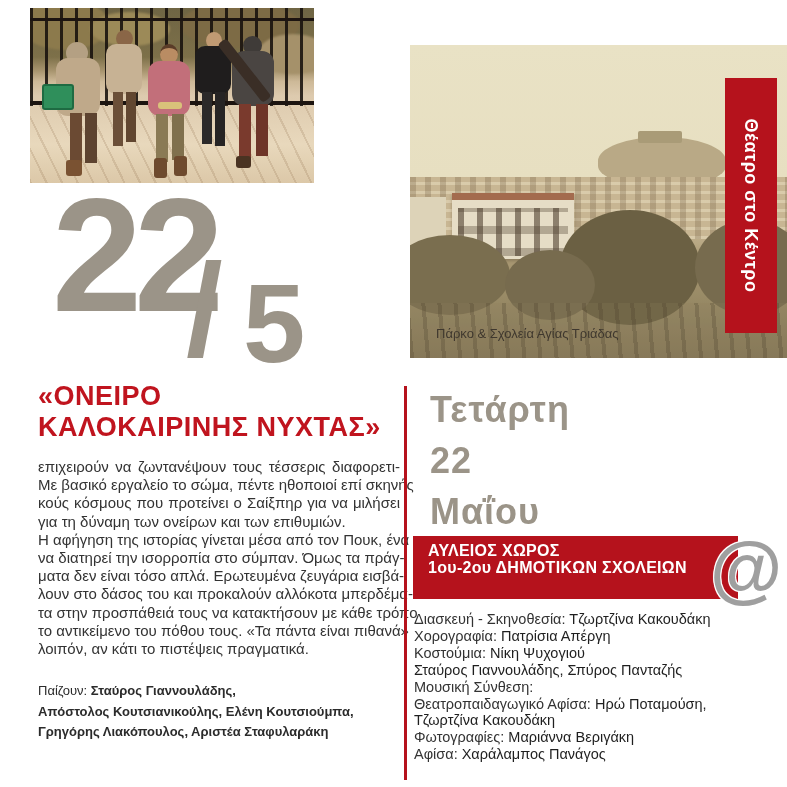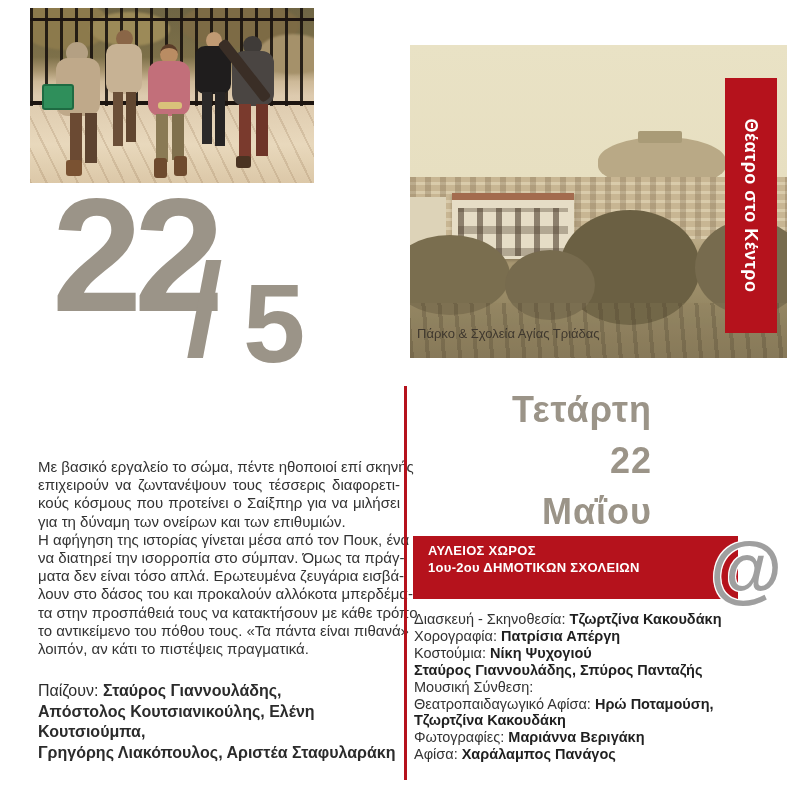--- a/index.html
+++ b/index.html
@@ -25,21 +25,21 @@
   .bd-22 { left:52px; top:190px; font-size:162px; line-height:130px; letter-spacing:-8px; }
   .bd-slash { left:186px; top:252px; font-size:132px; line-height:118px; }
   .bd-5 { left:243px; top:277px; font-size:112px; line-height:93px; }
 
   
   .title { position:absolute; left:38px; top:381px; width:365px; font-size:27px; line-height:31px;
     font-weight:bold; color:#c0141e; letter-spacing:.5px; white-space:pre-line; }
   .body-text { position:absolute; left:38px; top:458px; width:362px; font-size:15px; color:#333; }
   .body-text .para div { line-height:18.2px; text-align:justify; text-align-last:justify; white-space:nowrap; }
   .body-text .para div:last-child { text-align-last:left; }
-  .cast { position:absolute; left:38px; top:681px; width:370px; font-size:16px; line-height:20.5px; color:#2b2b2b; }
+  .cast { position:absolute; left:38px; top:681px; width:370px; font-size:13px; line-height:20.5px; color:#2b2b2b; }
   .cast .b, .cast-rest { font-weight:bold; }
   .cast-rest { white-space:pre-line; }
 
   
   .divider { position:absolute; left:404px; top:386px; width:3px; height:394px; background:#b5121c; }
 
   
   .photo-right { position:absolute; left:410px; top:45px; width:377px; height:313px; overflow:hidden;
     background:linear-gradient(180deg,#ece6cc 0%,#eae3c8 42%,#cdbc9a 48%,#c4b392 58%,#9c8c68 72%,#877a59 88%,#7b6d50 100%); }
   .pr-el { position:absolute; }
@@ -51,42 +51,42 @@
   .pr-school { left:42px; top:148px; width:122px; height:66px; background:#e9e1cd; box-shadow:0 2px 3px rgba(60,45,30,.35);
     border-top:7px solid #9c5f45; }
   .pr-school-win { position:absolute; left:6px; top:8px; width:110px; height:48px;
     background:repeating-linear-gradient(90deg, rgba(62,48,36,.6) 0 6px, rgba(0,0,0,0) 6px 19px),
                repeating-linear-gradient(0deg, rgba(62,48,36,.35) 0 8px, rgba(0,0,0,0) 8px 22px); }
   .pr-bldg2 { left:0; top:152px; width:36px; height:52px; background:#ded5bd; }
   .pr-bush { border-radius:50%; }
   .pr-ground { left:0; top:258px; width:377px; height:55px;
     background:repeating-linear-gradient(85deg, rgba(50,40,25,.25) 0 4px, rgba(0,0,0,0) 4px 16px), #84765634; }
   .pr-tint { left:0; top:0; width:377px; height:313px; background:rgba(216,198,150,.12); }
-  .photo-caption { position:absolute; left:7px; top:281px; font-size:13px; color:#3f382e; z-index:6; }
+  .photo-caption { position:absolute; left:26px; top:281px; font-size:13px; color:#3f382e; z-index:6; }
 
   
   .ribbon { position:absolute; left:315px; top:33px; width:52px; height:255px; background:#b5121c; z-index:5; }
   .ribbon-text { position:absolute; left:52px; top:0; width:255px; height:52px;
     transform-origin:0 0; transform:rotate(90deg);
     display:flex; align-items:center; justify-content:center;
     color:#ffffff; font-weight:bold; font-size:18px; letter-spacing:.5px; }
 
   
-  .dateblock { position:absolute; left:430px; top:384px; width:222px; text-align:right;
+  .dateblock { position:absolute; left:430px; top:384px; width:222px; text-align:left;
     color:#9b9488; font-weight:bold; }
   .dateblock div { font-size:36px; line-height:51px; letter-spacing:1px; }
   .venue-box { position:absolute; left:413px; top:536px; width:325px; height:63px; background:#b5121c;
     color:#ffffff; font-weight:bold; padding:7px 0 0 15px; }
-  .venue-box div { font-size:13px; line-height:16.5px; letter-spacing:.3px; white-space:pre; }
+  .venue-box div { font-size:16px; line-height:16.5px; letter-spacing:.3px; white-space:pre; }
   .at-logo { position:absolute; left:706px; top:532px; width:80px; height:78px; z-index:7;
     font-size:74px; line-height:74px; font-weight:bold; color:#9f9f9f; text-align:center;
     text-shadow:0 0 2px #fff, 1px 1px 0 #fff, -1px -1px 0 #fff, 1px -1px 0 #fff, -1px 1px 0 #fff; }
   .credits { position:absolute; left:414px; top:611px; width:370px; font-size:14.5px; color:#333; }
   .credits .row { line-height:16.9px; white-space:pre; }
-  .credits .b { font-weight:bold; color:#1f1f1f;margin-top:48px; }
+  .credits .b { font-weight:normal; color:#1f1f1f;margin-top:48px; }
 </style>
 </head>
 <body>
 
 <div class="page">
 
   <div class="photo-left">
     <div class="pl-blob" style="left:-10px;top:-8px;width:90px;height:50px;background:#8c7a4c;"></div>
     <div class="pl-blob" style="left:150px;top:-6px;width:120px;height:46px;background:#7d6b45;"></div>
     <div class="pl-blob" style="left:60px;top:4px;width:80px;height:34px;background:#9c8a58;"></div>
@@ -138,25 +138,27 @@
       <div style="left:206px;top:148px;width:15px;height:12px;background:#4a3322;border-radius:3px;"></div>
     </div>
   </div>
 
   <div class="bigdate">
     <span class="bd-22">22</span>
     <span class="bd-slash">/</span>
     <span class="bd-5">5</span>
   </div>
 
+  <h1 class="title">«ΟΝΕΙΡΟ
+ΚΑΛΟΚΑΙΡΙΝΗΣ ΝΥΧΤΑΣ»</h1>
 
   <div class="body-text">
     <div class="para">
+        <div>επιχειρούν να ζωντανέψουν τους τέσσερις διαφορετι-</div>
         <div>Με βασικό εργαλείο το σώμα, πέντε ηθοποιοί επί σκηνής</div>
-        <div>επιχειρούν να ζωντανέψουν τους τέσσερις διαφορετι-</div>
         <div>κούς κόσμους που προτείνει ο Σαίξπηρ για να μιλήσει</div>
         <div>για τη δύναμη των ονείρων και των επιθυμιών.</div>
       </div>
     <div class="para">
         <div>Η αφήγηση της ιστορίας γίνεται μέσα από τον Πουκ, ένα</div>
         <div>να διατηρεί την ισορροπία στο σύμπαν. Όμως τα πράγ-</div>
         <div>ματα δεν είναι τόσο απλά. Ερωτευμένα ζευγάρια εισβά-</div>
         <div>λουν στο δάσος του και προκαλούν αλλόκοτα μπερδέμα-</div>
         <div>τα στην προσπάθειά τους να κατακτήσουν με κάθε τρόπο</div>
         <div>το αντικείμενο του πόθου τους. «Τα πάντα είναι πιθανά»</div>

